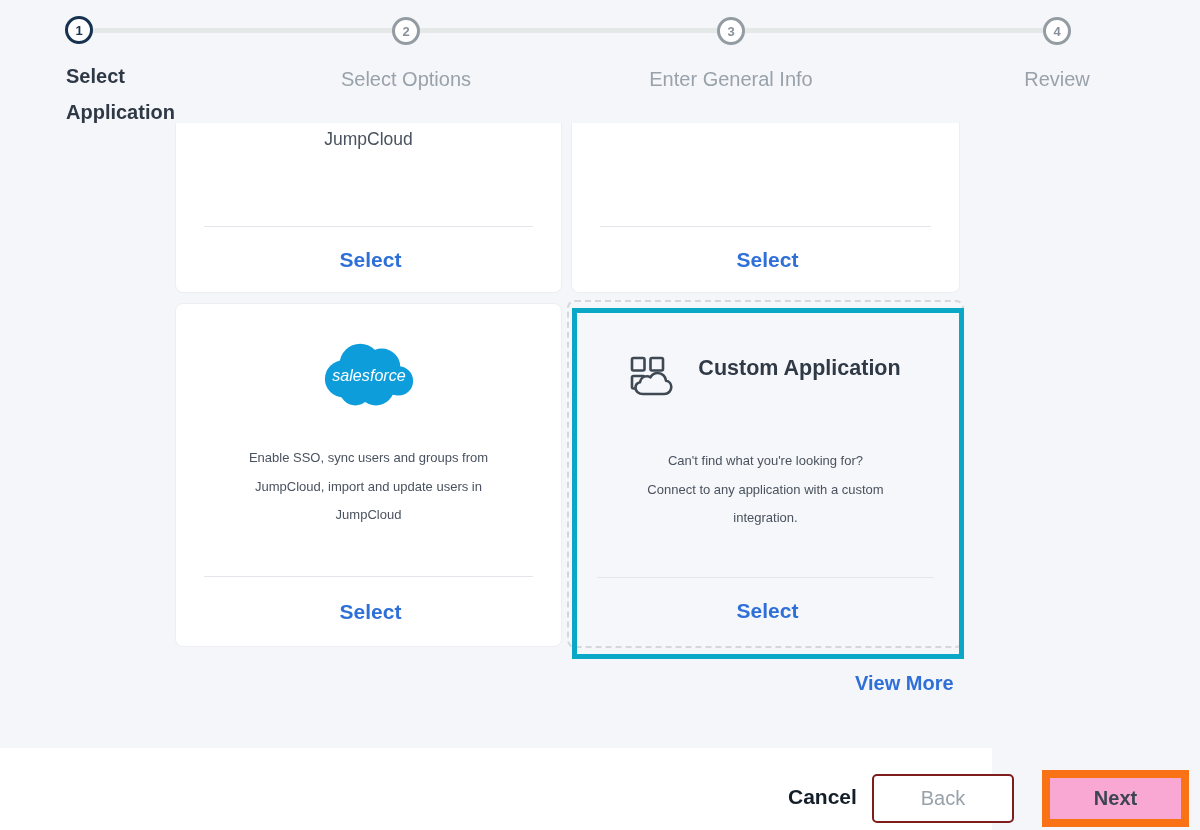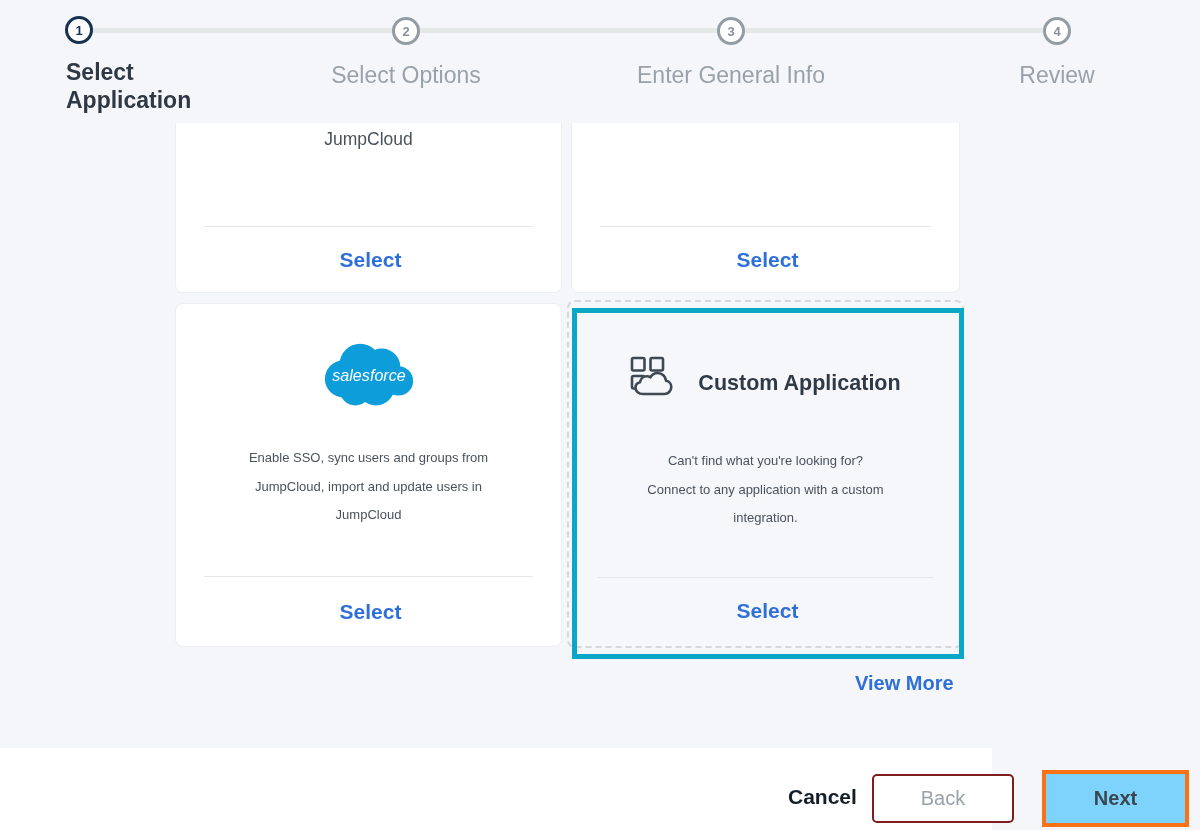--- a/index.html
+++ b/index.html
@@ -11,21 +11,21 @@
   }
   
   .step-track{position:absolute;left:80px;top:28px;width:977px;height:5px;background:#e4e8e6;border-radius:3px;}
   .step-circle{
     position:absolute;top:16px;width:28px;height:28px;box-sizing:border-box;
     border:3px solid #949ca3;border-radius:50%;background:#ffffff;
     display:flex;align-items:center;justify-content:center;
     font-size:13px;font-weight:bold;color:#87909a;
   }
   .step-circle.active{border-color:#16324f;color:#16324f;}
-  .step-label{position:absolute;font-size:23px;color:#99a2ab;line-height:28px;}
+  .step-label{position:absolute;font-size:20px;color:#99a2ab;line-height:36px;}
   .step-label.active{color:#2e3945;font-weight:600;}
   .step-label.centered{width:300px;text-align:center;}
   
   .card{
     position:absolute;background:#ffffff;border:1px solid #eceef2;box-sizing:border-box;
     border-radius:8px;overflow:hidden;
   }
   .card.cut-top{border-top:none;border-top-left-radius:0;border-top-right-radius:0;}
   .divider{position:absolute;left:28px;right:28px;height:1px;background:#e3e6ea;}
   .select-row{position:absolute;left:4px;right:0;bottom:0;display:flex;align-items:center;justify-content:center;}
@@ -35,35 +35,35 @@
   .logo-wrap{position:absolute;left:0;right:0;top:33px;display:flex;justify-content:center;align-items:flex-end;}
   
   .custom-card{
     position:absolute;left:567px;top:300px;width:397px;height:348px;box-sizing:border-box;
     border:2px dashed #d4d7dc;border-radius:8px;background:#f6f7fa;
   }
   .highlight-box{
     position:absolute;left:3px;top:6px;width:392px;height:351px;box-sizing:border-box;
     border:5px solid #0ba7c7;pointer-events:none;z-index:5;
   }
-  .custom-header{position:absolute;left:0;right:0;top:54px;display:flex;align-items:flex-end;justify-content:center;gap:22px;}
+  .custom-header{position:absolute;left:0;right:0;top:54px;display:flex;align-items:flex-start;justify-content:center;gap:22px;}
   .custom-title{font-size:21.5px;font-weight:bold;color:#2f3a46;}
   
   .view-more{position:absolute;left:855px;top:672px;font-size:20px;font-weight:600;color:#2e6fd8;cursor:pointer;}
   
   .footer{position:absolute;left:0;top:748px;width:992px;height:82px;background:#ffffff;}
   .cancel-btn{position:absolute;left:782px;top:36px;font-size:21px;font-weight:600;color:#141e29;cursor:pointer;background:none;border:none;font-family:inherit;}
   .back-btn{
     position:absolute;left:872px;top:26px;width:142px;height:49px;box-sizing:border-box;
     border:2px solid #7f1d1d;border-radius:5px;background:#ffffff;color:#99a1ab;
     font-size:20px;font-family:inherit;display:flex;align-items:center;justify-content:center;cursor:pointer;
   }
   .next-btn{
     position:absolute;left:1042px;top:22px;width:147px;height:57px;box-sizing:border-box;
-    border:4px solid #f97316;background:#7dd3fc;color:#3b4651;font-weight:600;
+    border:8px solid #f97316;background:#f9a8d4;color:#3b4651;font-weight:600;
     font-size:20px;font-family:inherit;display:flex;align-items:center;justify-content:center;cursor:pointer;
   }
 </style>
 </head>
 <body>
 
 <div class="step-track"></div>
 
 <div class="step-circle active" style="left:65px">
   <span>1</span>

